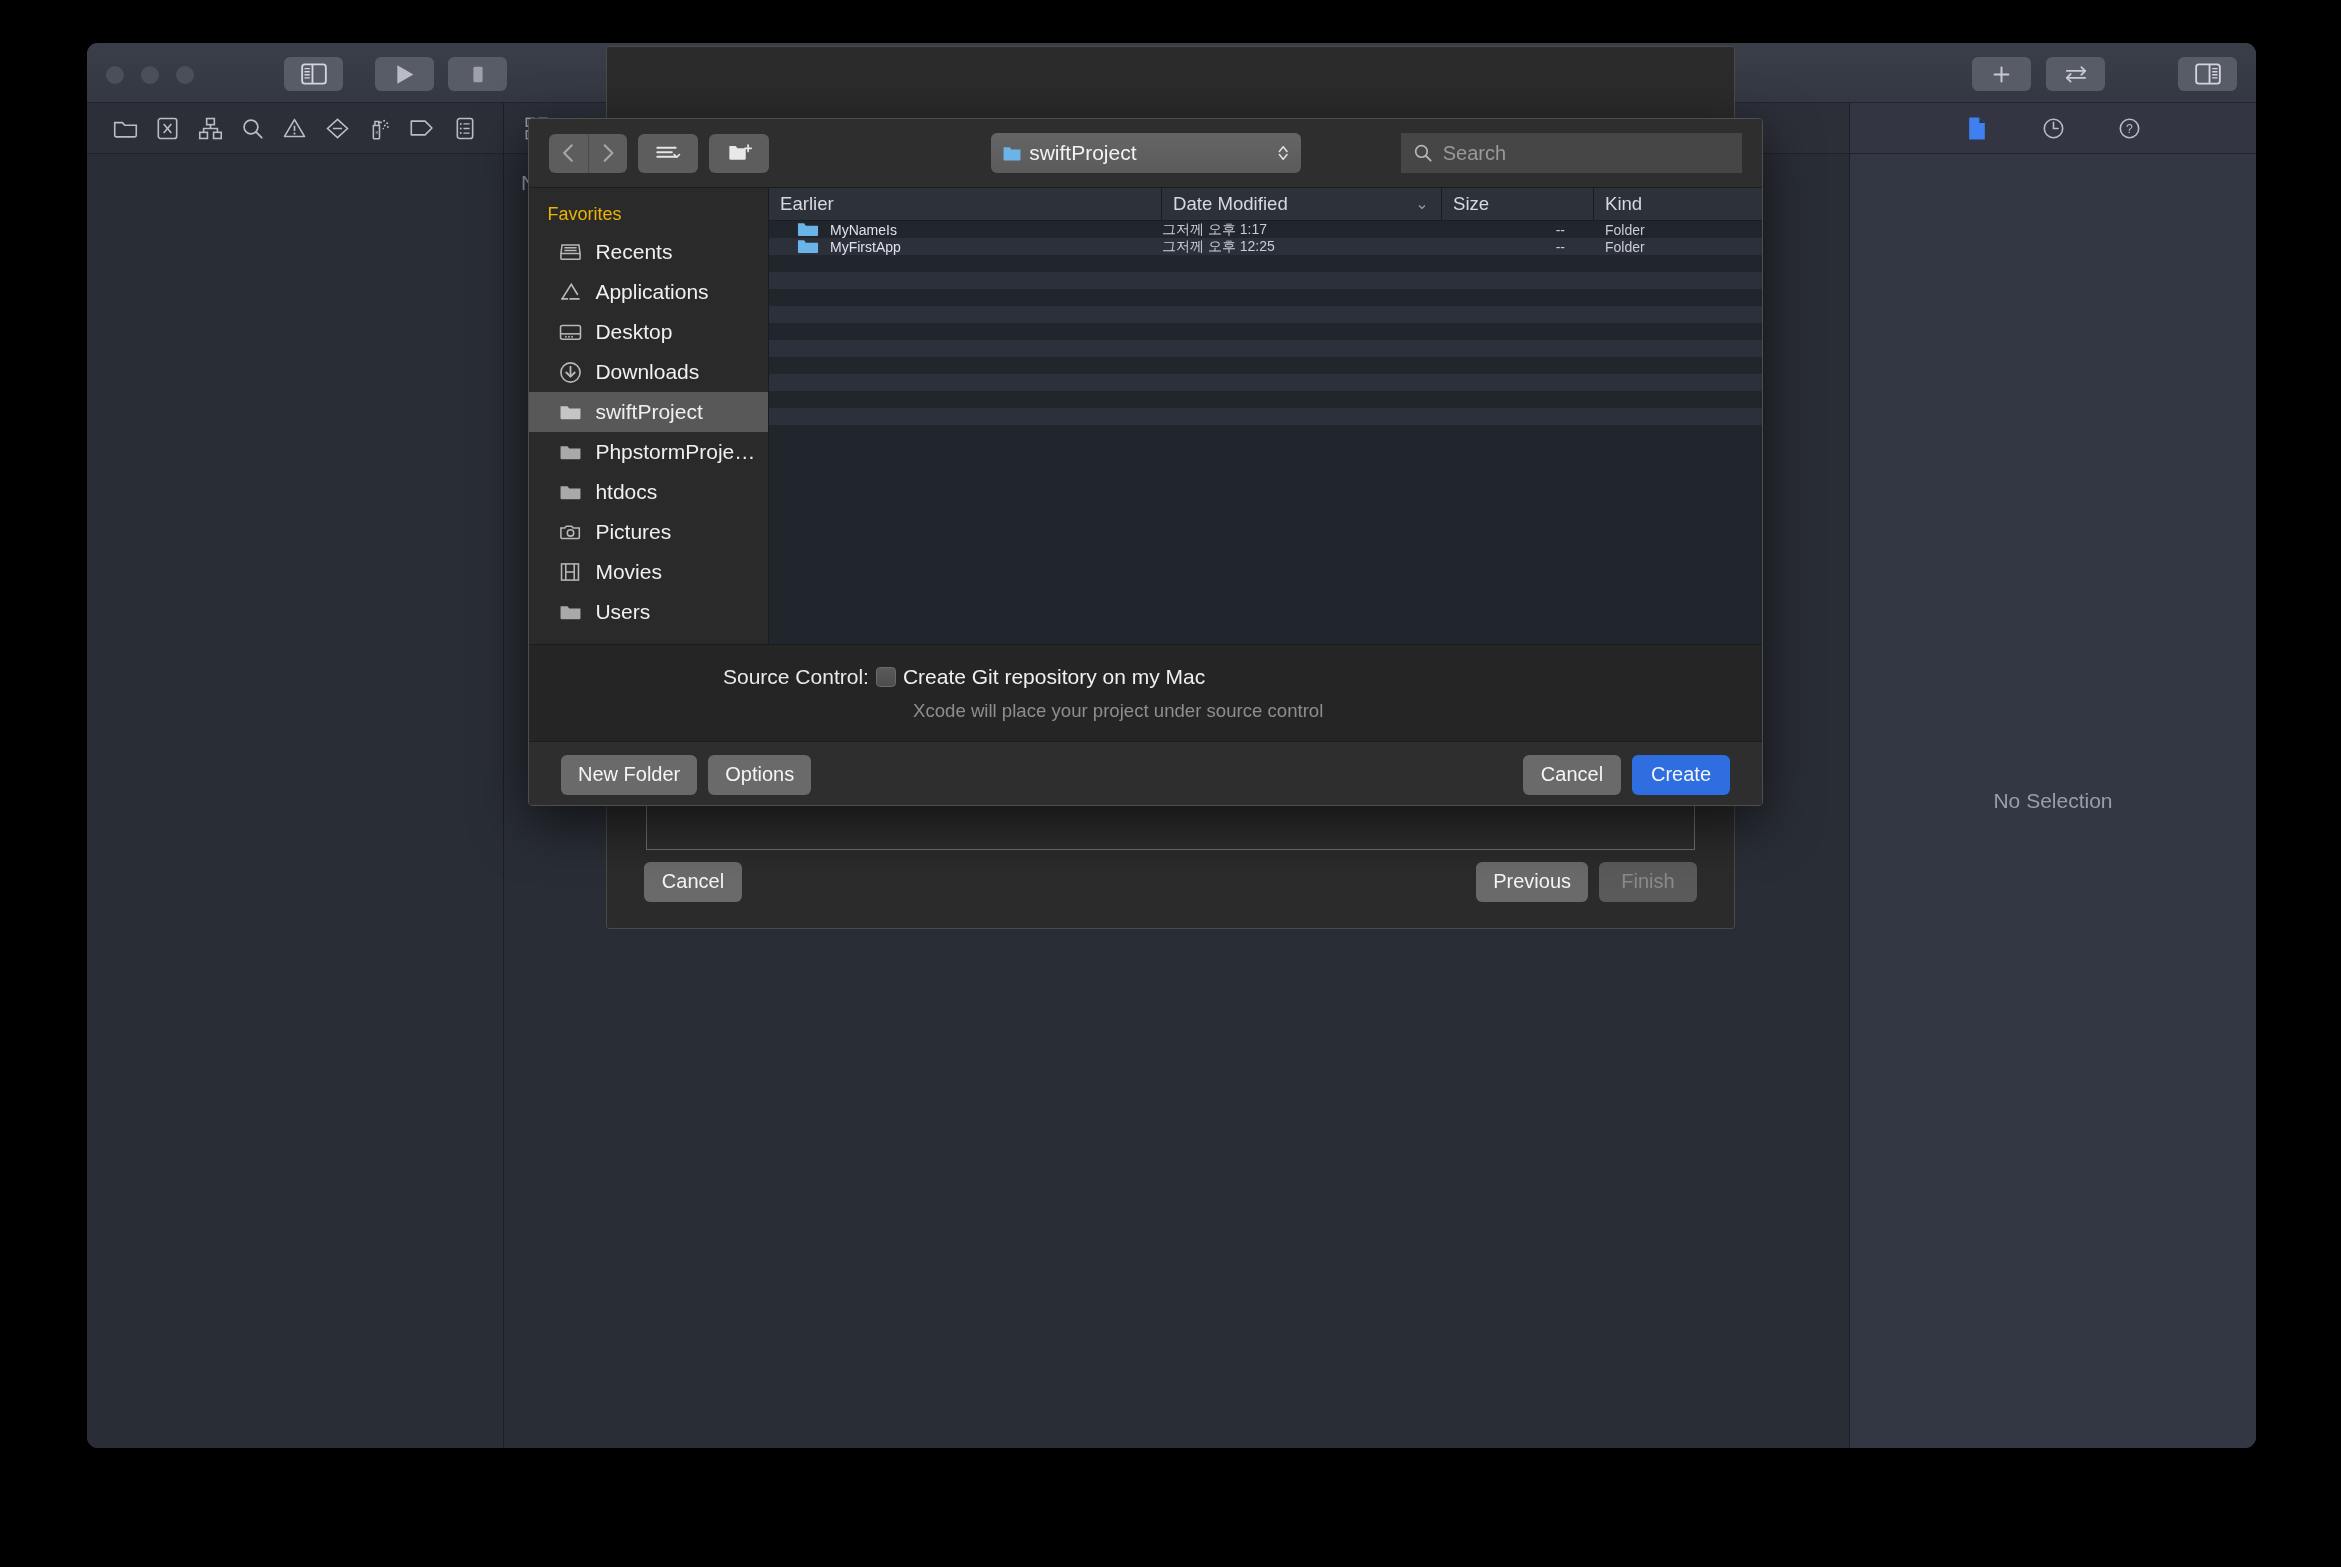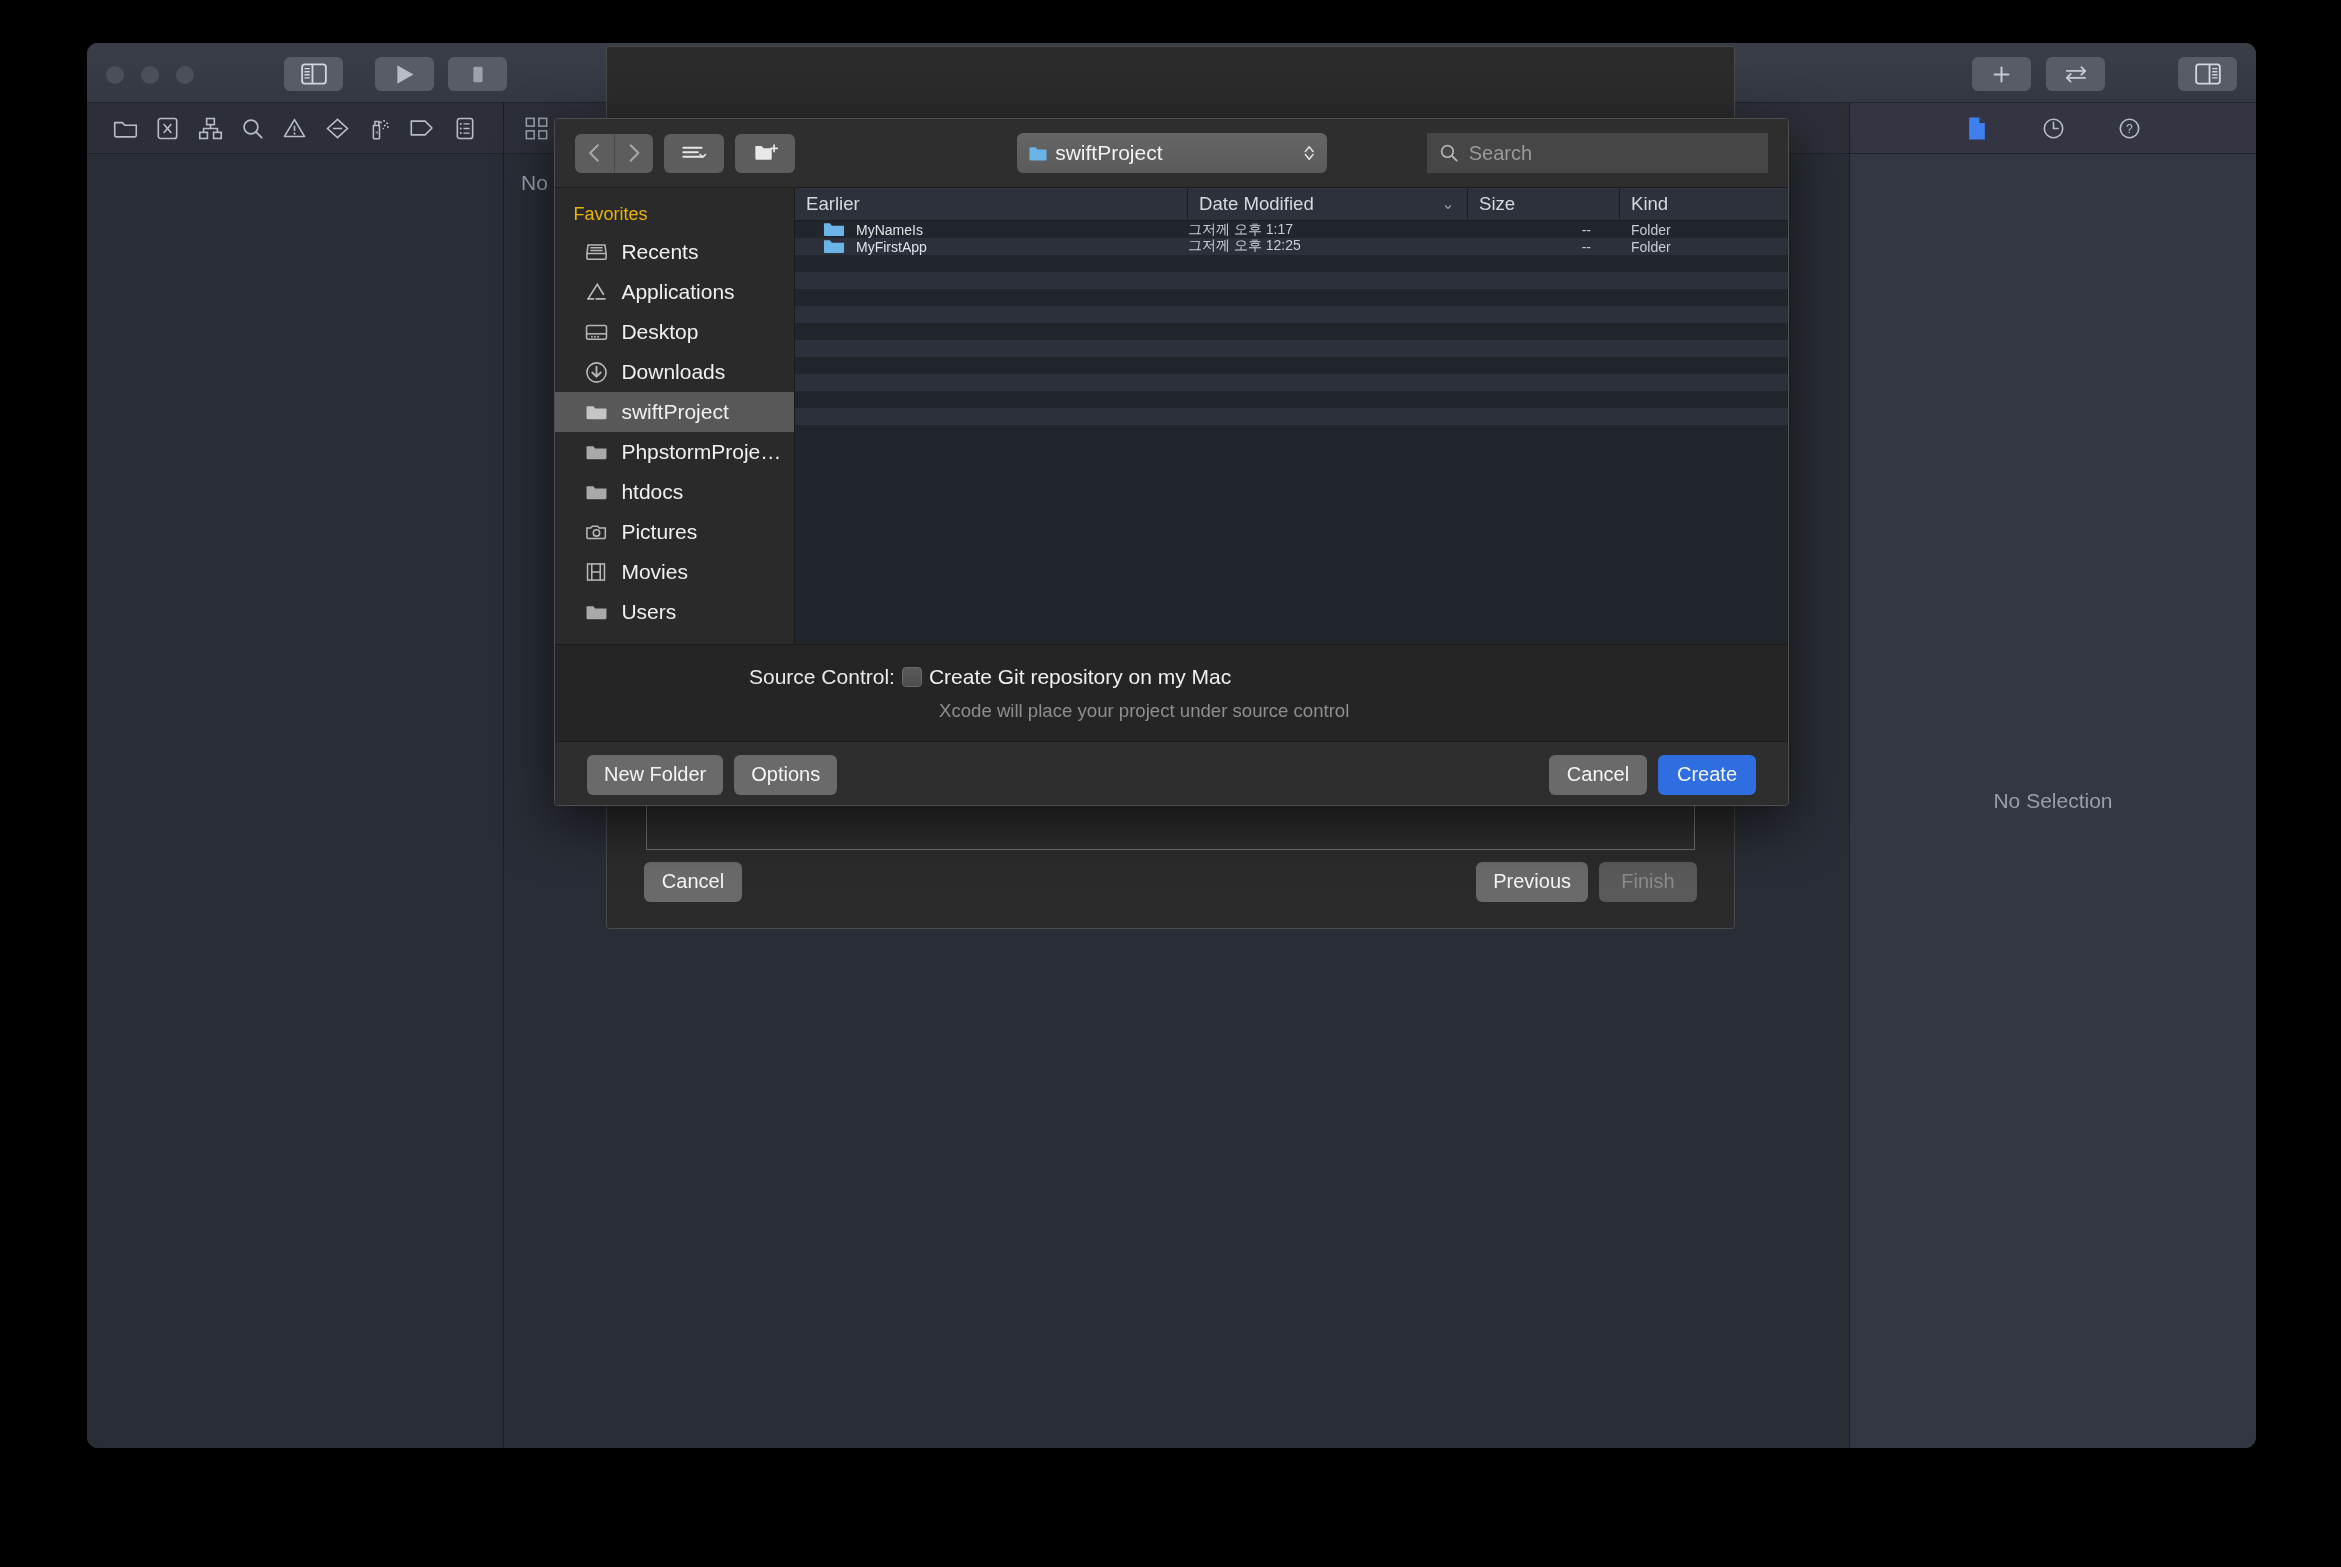--- a/index.html
+++ b/index.html
@@ -93,21 +93,21 @@
   }
   .wizard-buttons {
     position:absolute; left: 0; right: 0; bottom: 0; height: 93px;
     display:flex; align-items:center; padding: 0 37px;
   }
   .wz-spacer { flex: 1; }
 
   
   #save-dialog {
     position: absolute;
-    left: 554px; top: 118px;
+    left: 528px; top: 118px;
     width: 1235px; height: 688px;
     background: #2e2e2e;
     border: 0.8px solid #4e4e4e;
     border-radius: 4.6px;
     box-shadow: 0 17px 54px rgba(0,0,0,.6);
     overflow: hidden;
   }
   .dlg-toolbar {
     height: 68px; background:#2e2e2e;
     display:flex; align-items:center; padding: 0 20px; gap: 11px;
@@ -174,21 +174,21 @@
   .col-head > div:last-child { border-right: 0; }
   .c-name { width: 393px; }
   .c-date { width: 280px; }
   .c-size { width: 152px; }
   .c-kind { flex: 1; }
   .sort-caret { position:absolute; right: 12.4px; color:#9aa0aa; font-size: 15.5px; }
 
   .rows { flex: 1; position: relative; overflow: hidden; }
   .frow { display:flex; height: 17px; align-items:center; font-size: 14px; color:#dfe2e7; }
   .frow.odd  { background:#21252c; }
-  .frow.even { background:#2b303a;align-items:flex-end; }
+  .frow.even { background:#2b303a; }
   .f-name { width: 393px; display:flex; align-items:center; gap: 11px; padding-left: 28px; }
   .f-date { width: 280px; color:#c9ccd2; }
   .f-size { width: 152px; text-align:right; padding-right: 29px; color:#c9ccd2; }
   .f-kind { flex: 1; padding-left: 11px; color:#c9ccd2; }
 
   .folder-blue { width: 22px; height: 17px; flex:0 0 auto; }
 
   
   .accessory {
     height: 97px; background:#252525;

